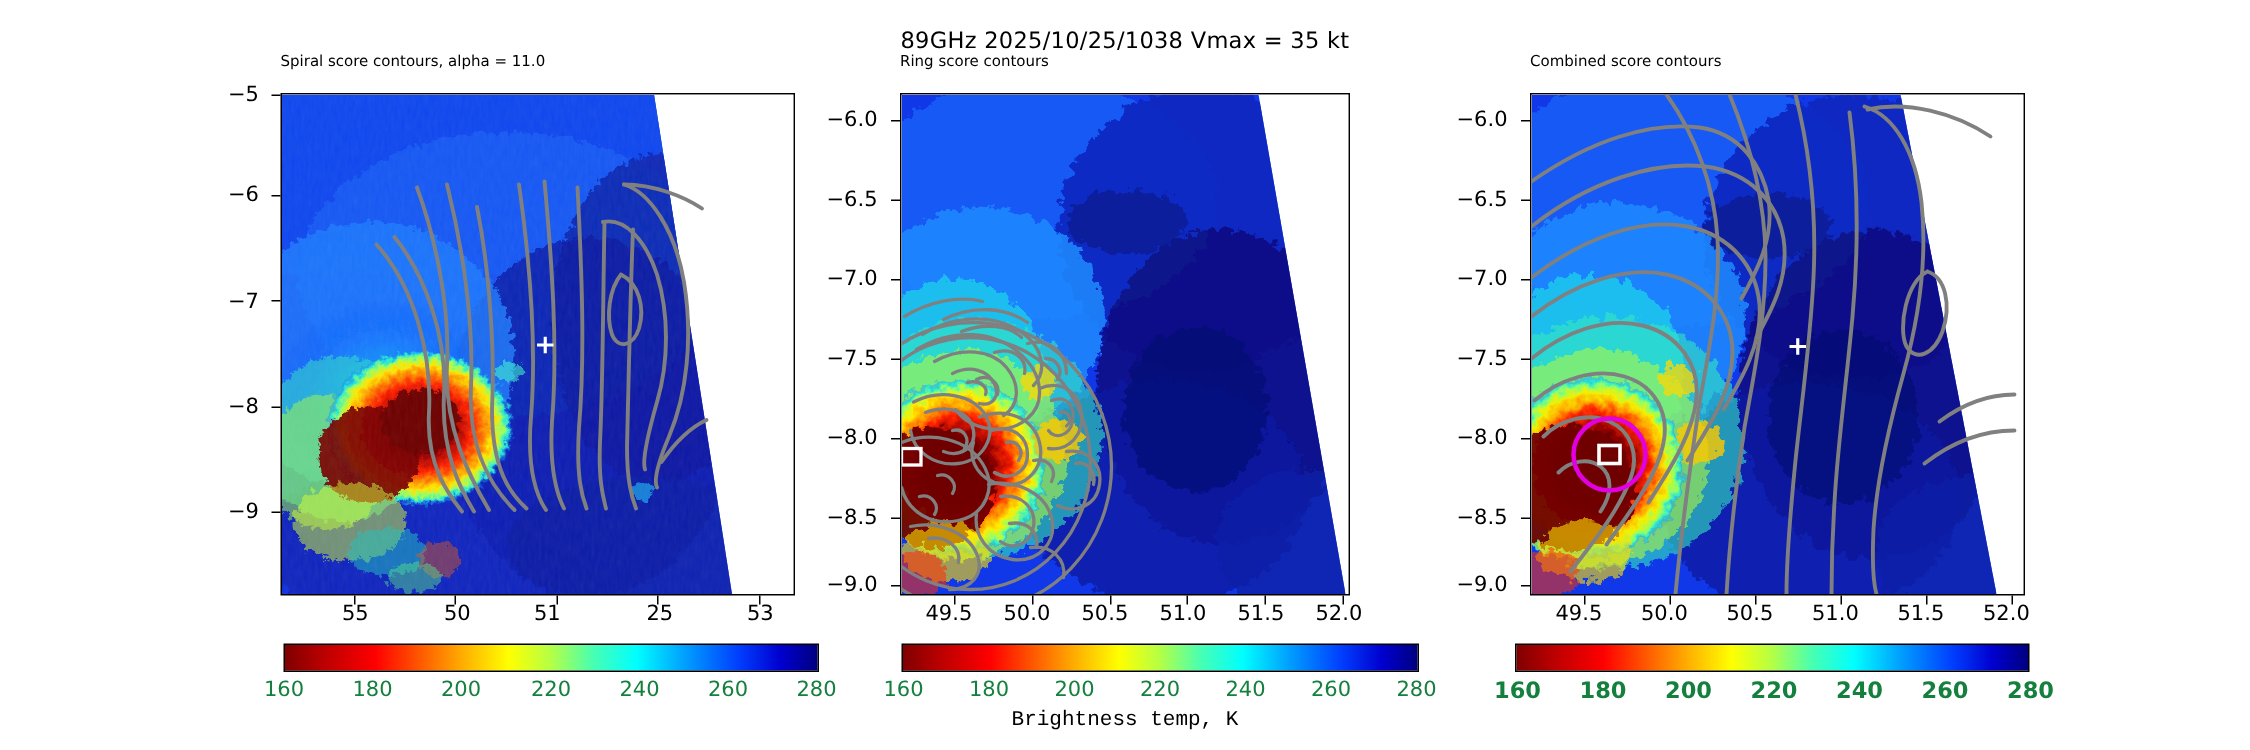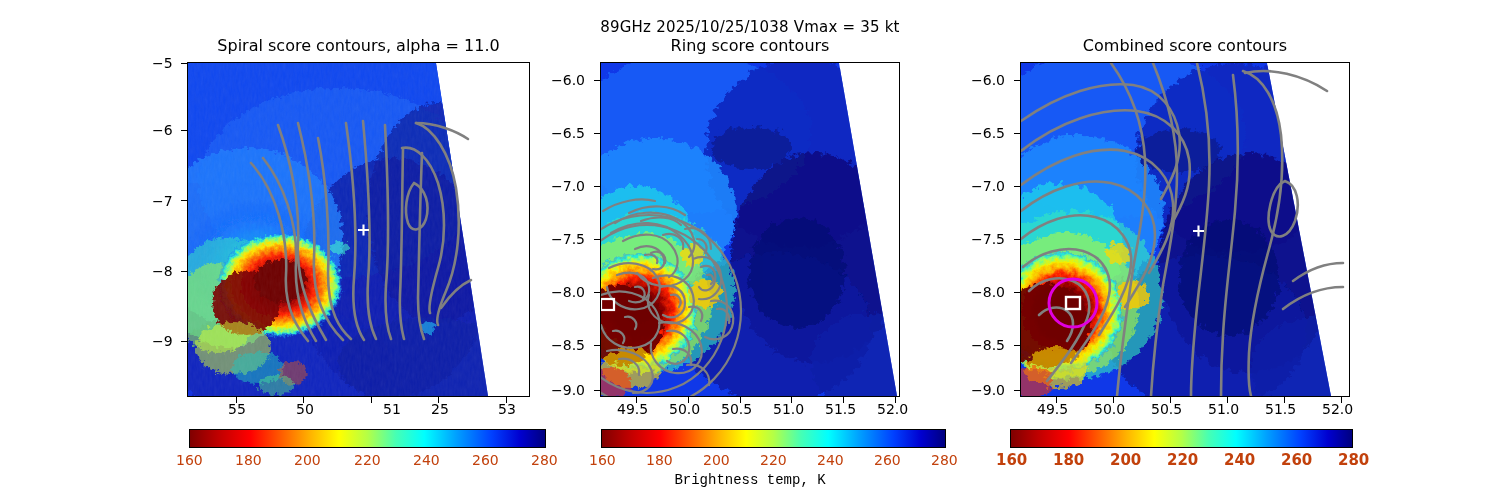--- a/index.html
+++ b/index.html
@@ -4,21 +4,21 @@
 <style>
   html,body{margin:0;padding:0;background:#ffffff;}
   body{width:1500px;height:500px;font-family:"DejaVu Sans",sans-serif;overflow:hidden;}
   #root{position:relative;width:1500px;height:500px;}
   .suptitle{
     position:absolute;left:0;top:18px;width:1500px;text-align:center;
     font-size:15px;color:#000;letter-spacing:0.2px;
   }
   .panel{position:absolute;}
   .ptitle{
-    position:absolute;text-align:center;font-size:16px;color:#000;
+    position:absolute;text-align:left;font-size:10px;color:#000;
     white-space:nowrap;
   }
   .axbox{position:absolute;border:1.1px solid #000;box-sizing:border-box;background:#fff;overflow:hidden;}
   .ticklabel{position:absolute;font-size:14px;color:#000;white-space:nowrap;}
   .cb-wrap{position:absolute;}
   .cb-bar{position:absolute;border:1.1px solid #000;box-sizing:border-box;
      background:linear-gradient(to right,
        #800000 0%,
        #c00000 8%,
        #ff0000 17%,
@@ -26,21 +26,21 @@
        #ffb400 34%,
        #ffff00 42%,
        #b4ff46 50%,
        #46ffb4 58%,
        #00ffff 66%,
        #00a0ff 75%,
        #0040ff 85%,
        #0000d0 93%,
        #000080 100%);
   }
-  .cb-tick{position:absolute;font-size:14px;color:#c2410c;white-space:nowrap;}
+  .cb-tick{position:absolute;font-size:14px;color:#15803d;white-space:nowrap;}
   .cb-tick.bold{font-size:15px;font-weight:bold;}
   .cb-label{position:absolute;font-size:14px;color:#000;text-align:center;white-space:nowrap;}
   .tickmark{position:absolute;background:#000;}
   svg{display:block;}
 </style>
 </head>
 <body>
 
 <div id="root">
 
@@ -147,21 +147,21 @@
     <div class="ticklabel" style="left:152px;top:263px;">−8</div>
     <div class="ticklabel" style="left:152px;top:333px;">−9</div>
     <div class="tickmark" style="left:181px;top:63px;width:6px;height:1.2px;"></div>
     <div class="tickmark" style="left:181px;top:130px;width:6px;height:1.2px;"></div>
     <div class="tickmark" style="left:181px;top:200px;width:6px;height:1.2px;"></div>
     <div class="tickmark" style="left:181px;top:271px;width:6px;height:1.2px;"></div>
     <div class="tickmark" style="left:181px;top:341px;width:6px;height:1.2px;"></div>
 
     <div class="ticklabel" style="left:228px;top:401px;">55</div>
     <div class="ticklabel" style="left:296px;top:401px;">50</div>
-    <div class="ticklabel" style="left:383px;top:401px;">51</div>
+    <div class="ticklabel" style="left:356px;top:401px;">51</div>
     <div class="ticklabel" style="left:431px;top:401px;">25</div>
     <div class="ticklabel" style="left:498px;top:401px;">53</div>
     <div class="tickmark" style="left:236px;top:397px;width:1.2px;height:6px;"></div>
     <div class="tickmark" style="left:303px;top:397px;width:1.2px;height:6px;"></div>
     <div class="tickmark" style="left:371px;top:397px;width:1.2px;height:6px;"></div>
     <div class="tickmark" style="left:438px;top:397px;width:1.2px;height:6px;"></div>
     <div class="tickmark" style="left:506px;top:397px;width:1.2px;height:6px;"></div>
   </div>
 
   <div class="panel">

